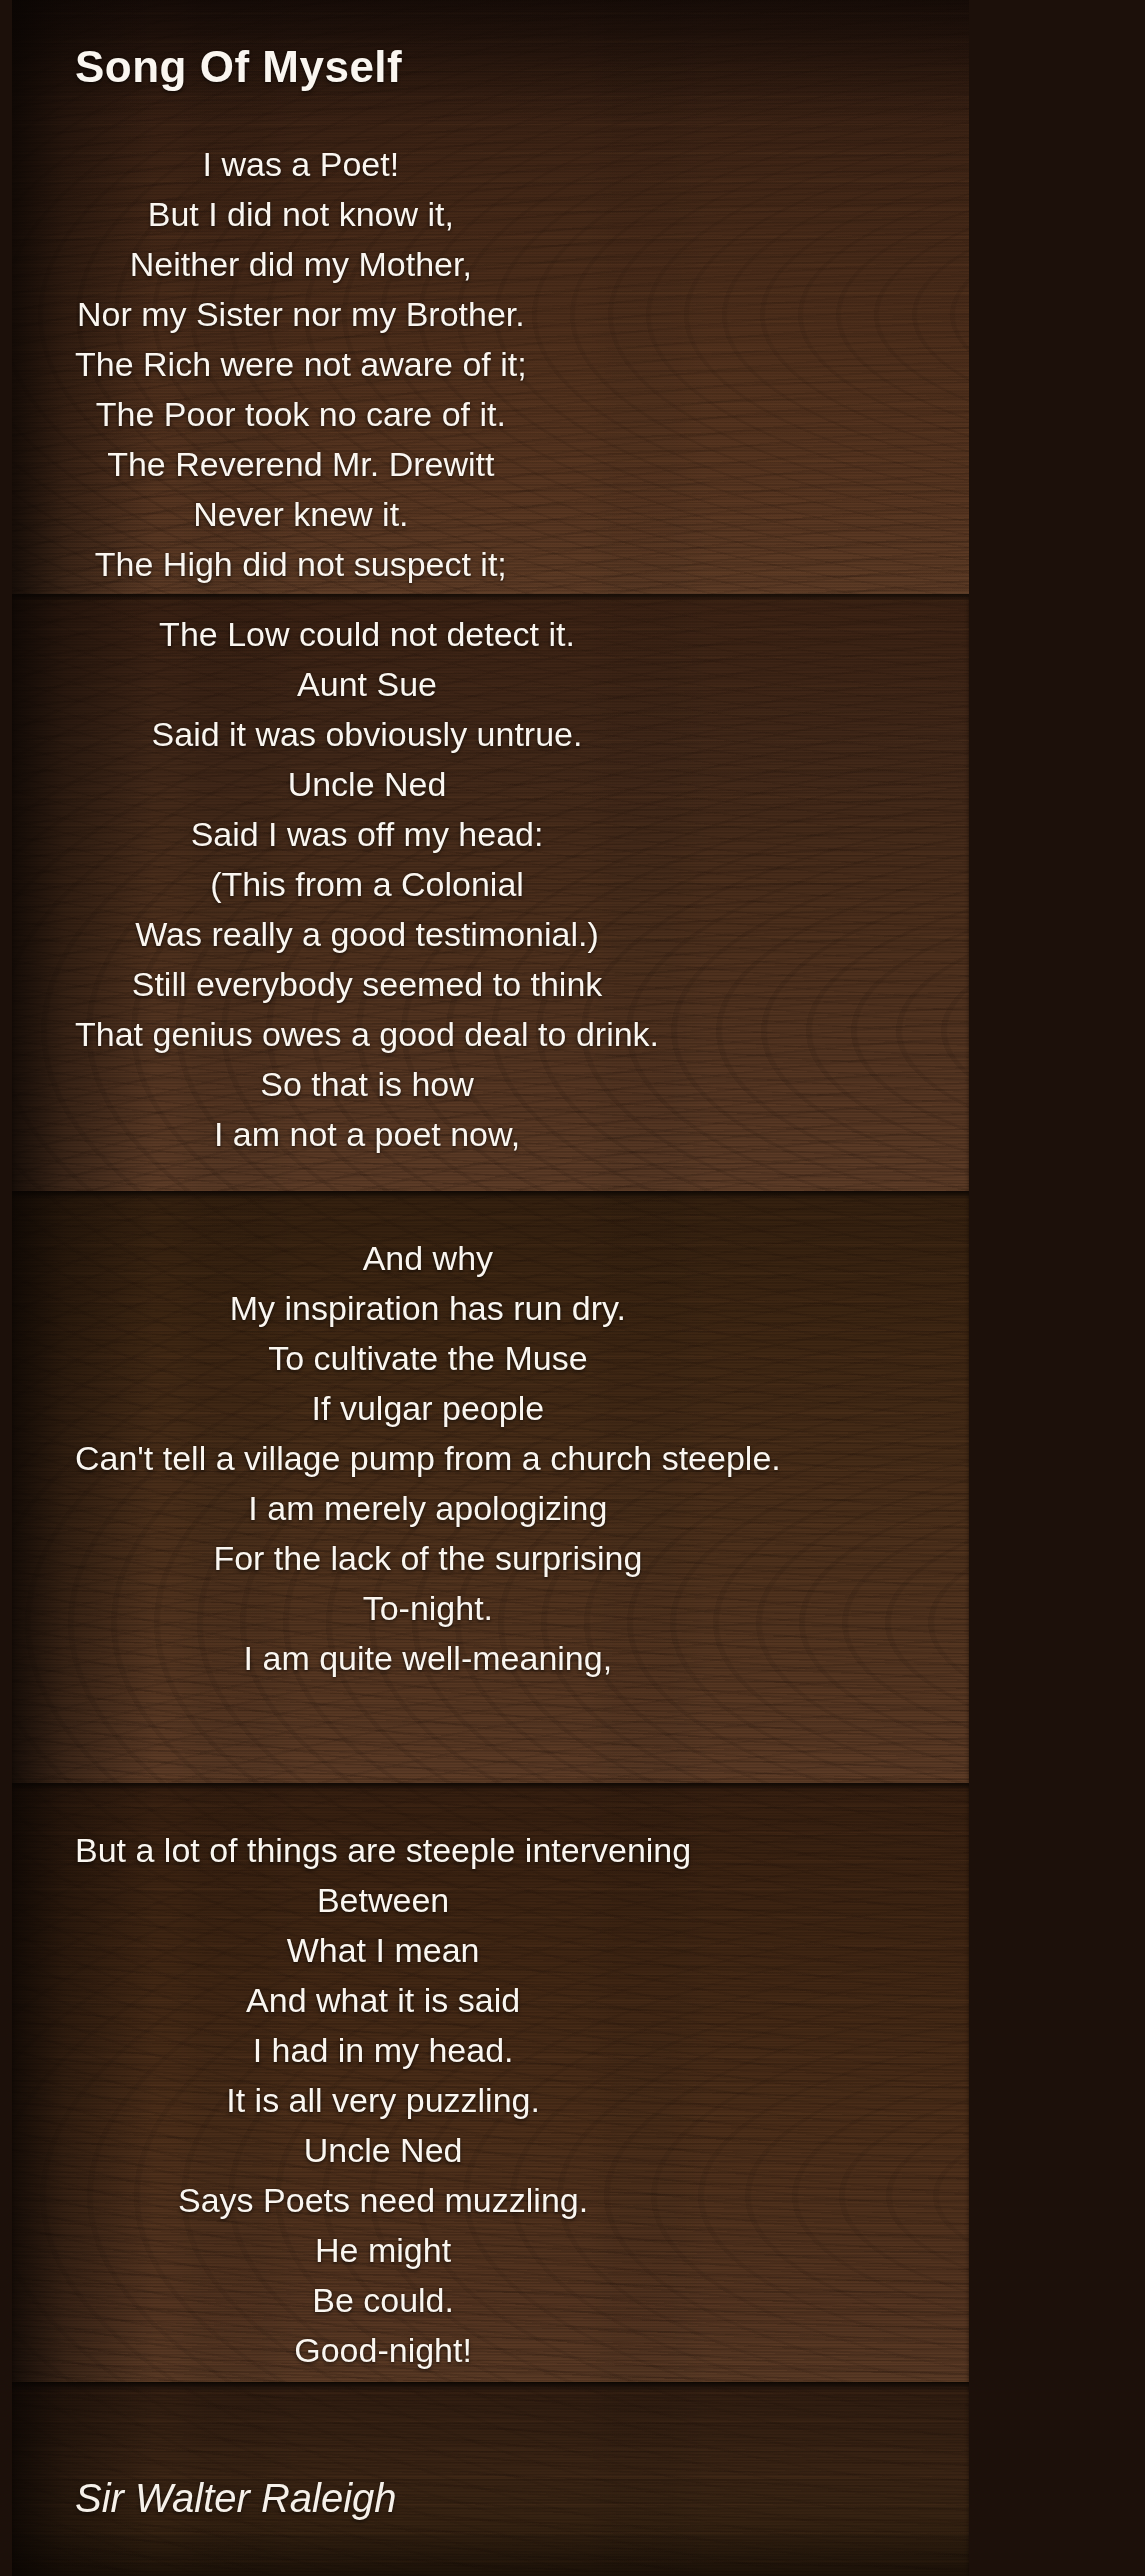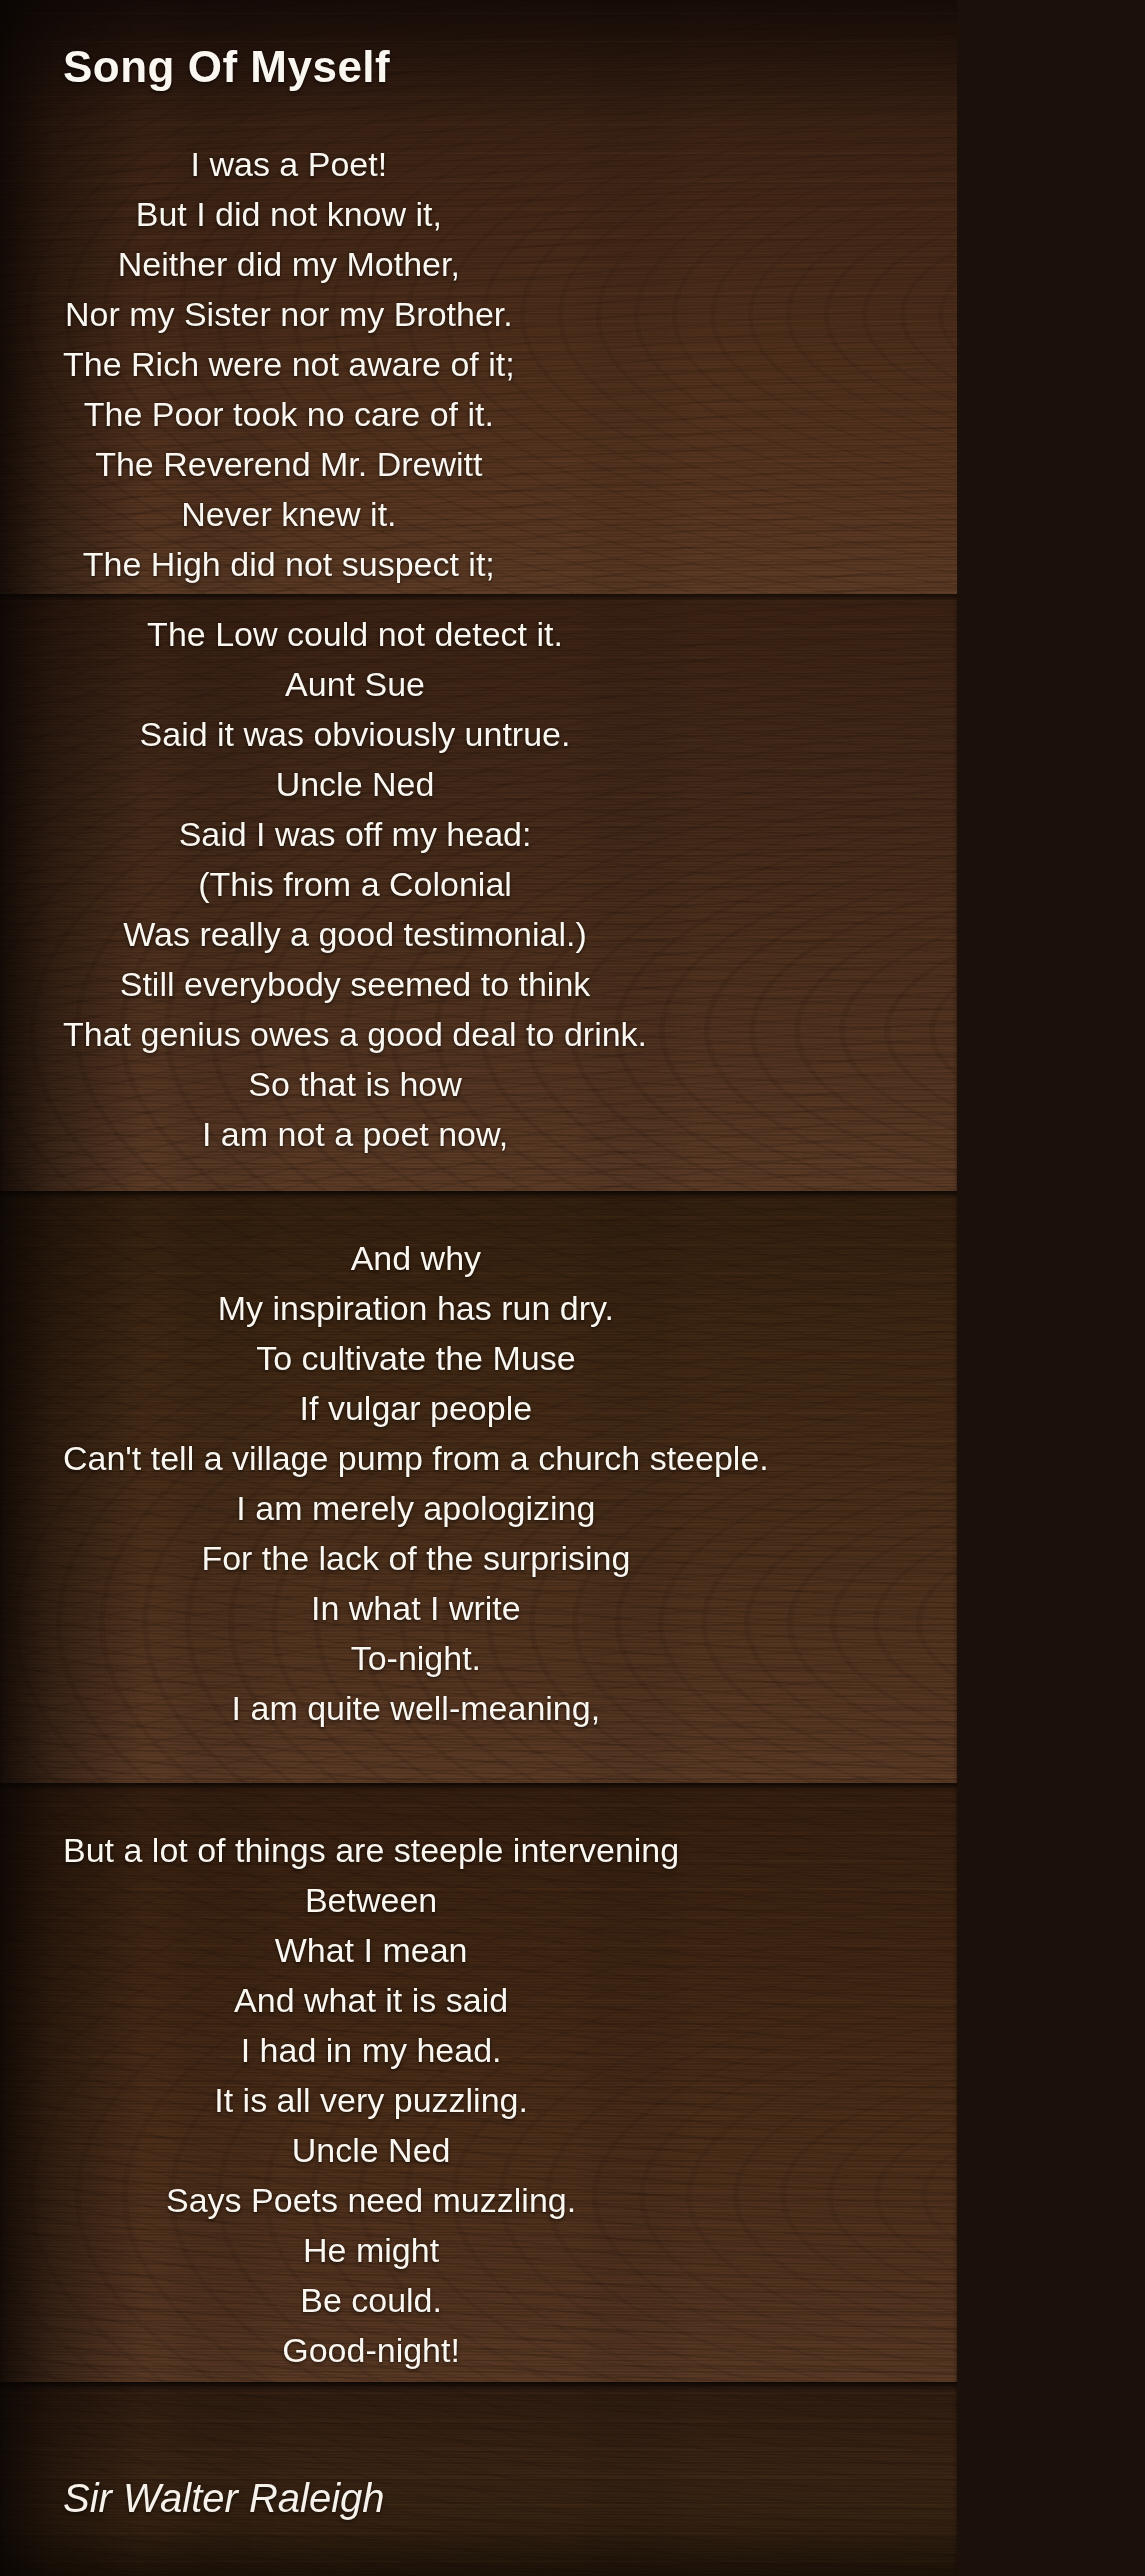--- a/index.html
+++ b/index.html
@@ -7,20 +7,21 @@
     padding: 0;
     background: #1c100a;
   }
   .canvas {
     position: relative;
     width: 957px;
     height: 2576px;
     overflow: hidden;
     background: #40271a;
     font-family: "Liberation Sans", "DejaVu Sans", sans-serif;
+    margin-left: 12px;
   }
 
   
   .plank {
     position: absolute;
     left: 0;
     width: 100%;
   }
   .p1 {
     top: 0; height: 594px;
@@ -187,21 +188,20 @@
           <div class="line">I am not a poet now,</div>
         </div>
         <div class="stanza s2">
           <div class="line">And why</div>
           <div class="line">My inspiration has run dry.</div>
           <div class="line">To cultivate the Muse</div>
           <div class="line">If vulgar people</div>
           <div class="line">Can't tell a village pump from a church steeple.</div>
           <div class="line">I am merely apologizing</div>
           <div class="line">For the lack of the surprising</div>
-          <div class="line">In what I write</div>
           <div class="line">To-night.</div>
           <div class="line">I am quite well-meaning,</div>
         </div>
         <div class="stanza s3">
           <div class="line">But a lot of things are steeple intervening</div>
           <div class="line">Between</div>
           <div class="line">What I mean</div>
           <div class="line">And what it is said</div>
           <div class="line">I had in my head.</div>
           <div class="line">It is all very puzzling.</div>

